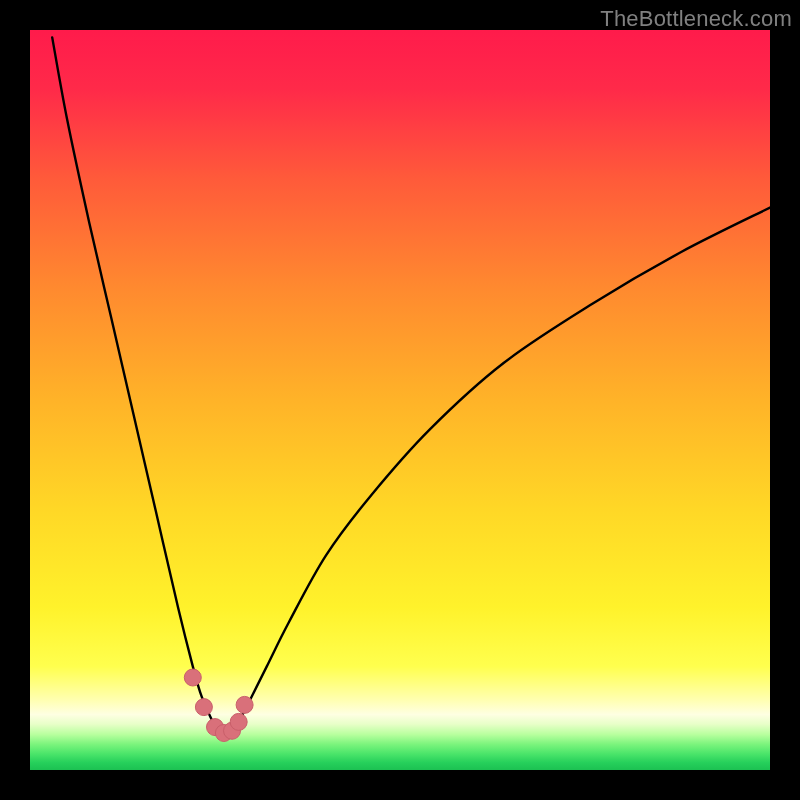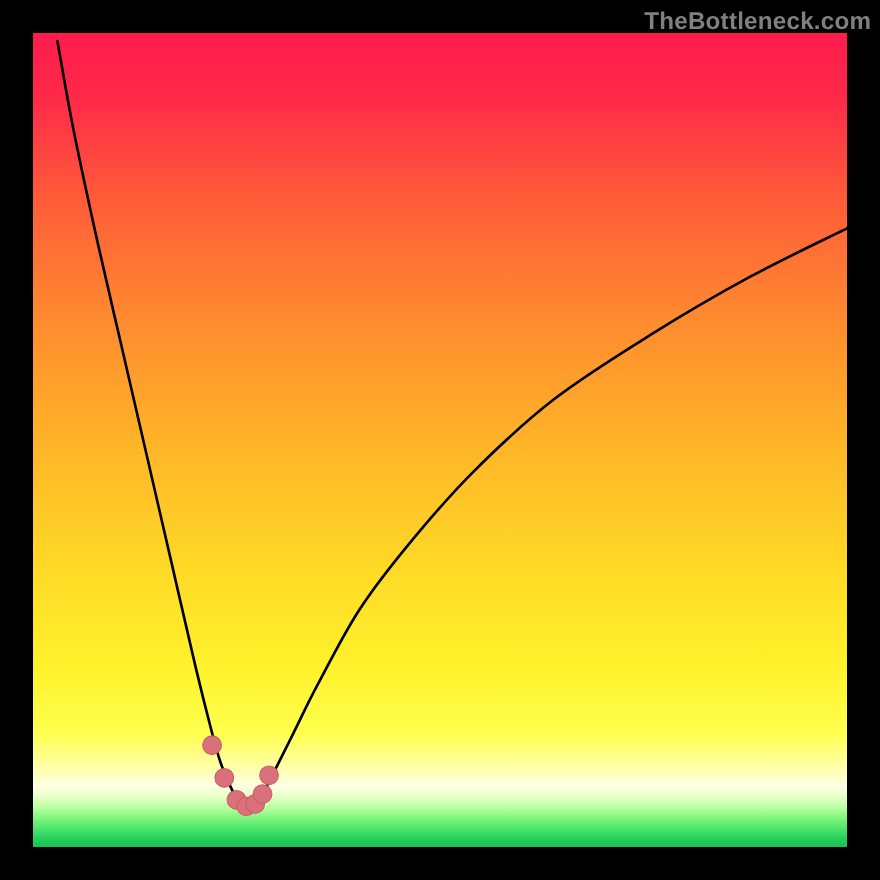--- a/index.html
+++ b/index.html
@@ -25,21 +25,21 @@
     top: 0;
     width: 740px;
     height: 740px;
   }
   .watermark {
     position: absolute;
     top: 6px;
     right: 8px;
     color: #808080;
     font-size: 22px;
-    font-weight: 700;
+    font-weight: 400;
     letter-spacing: 0.2px;
   }
   svg {
     display: block;
   }
 </style>
 </head>
 <body>
 
 <div class="frame">

